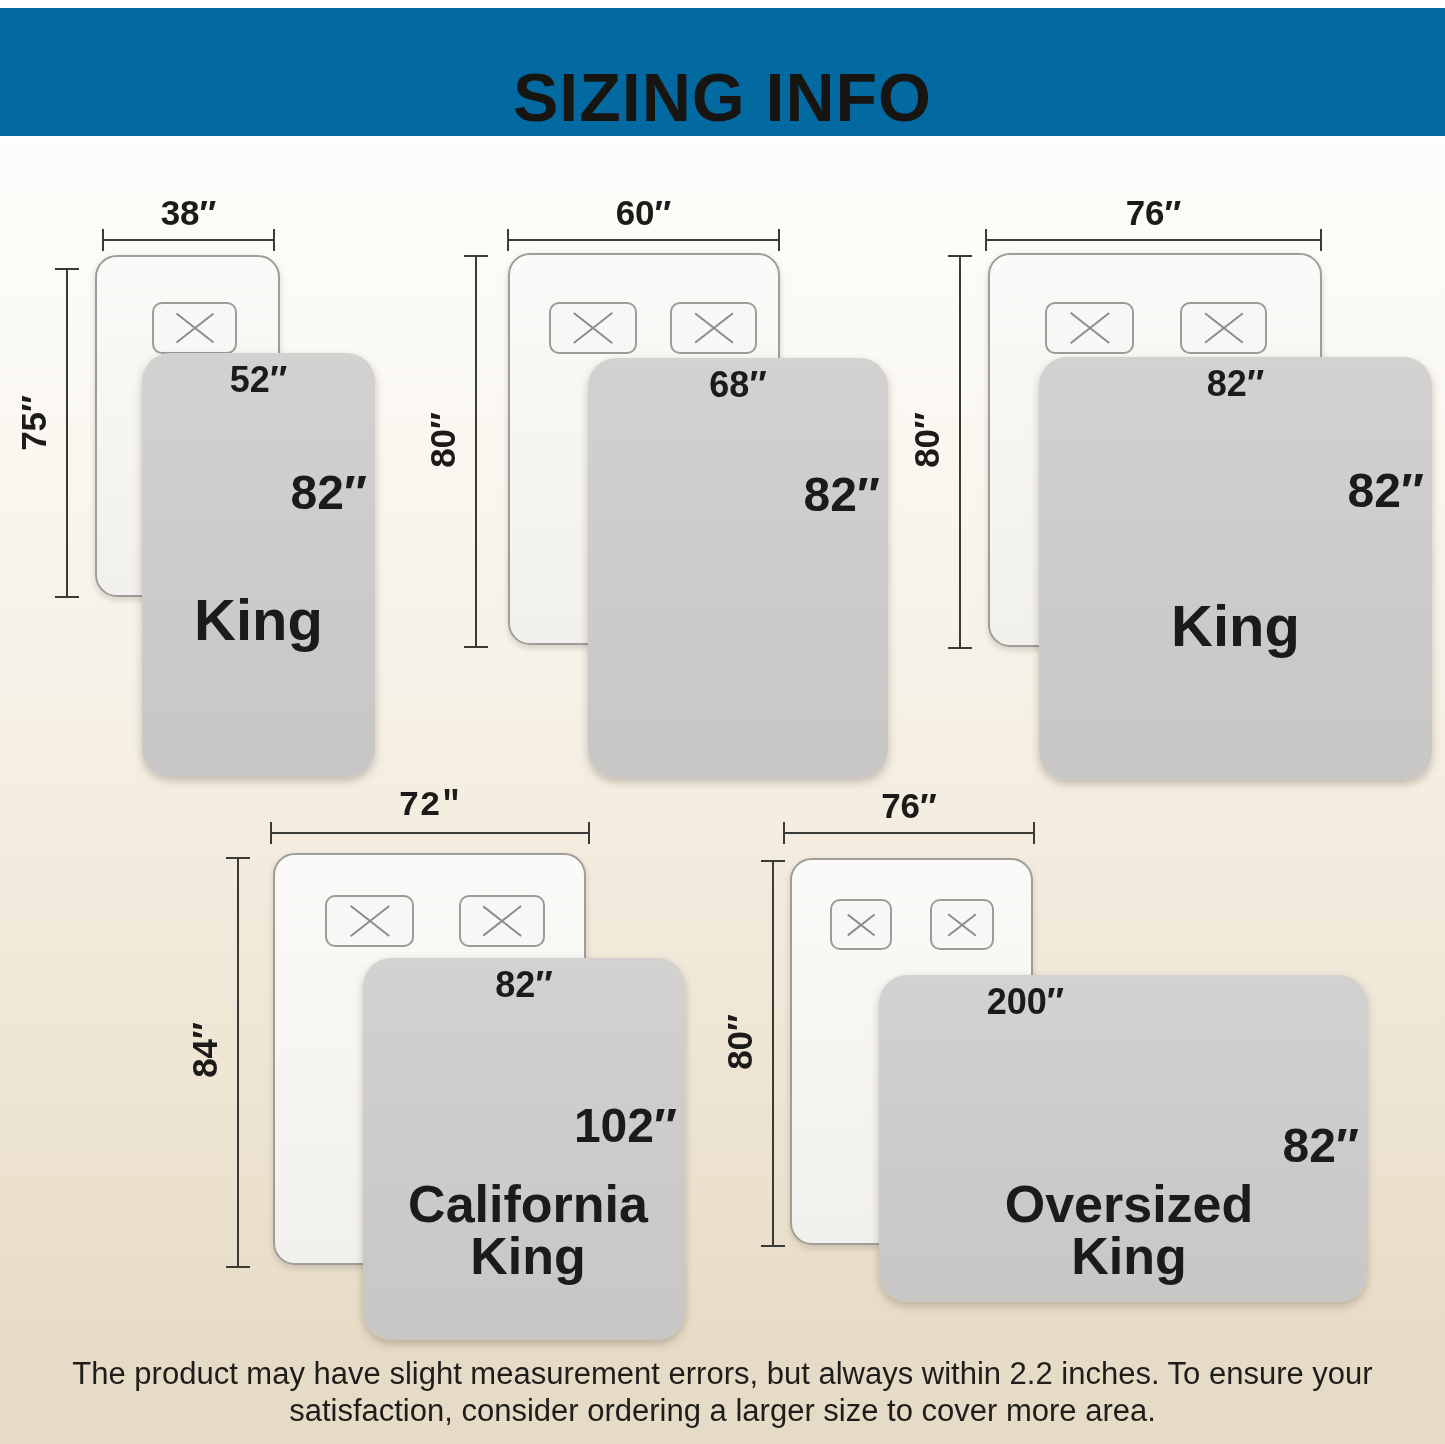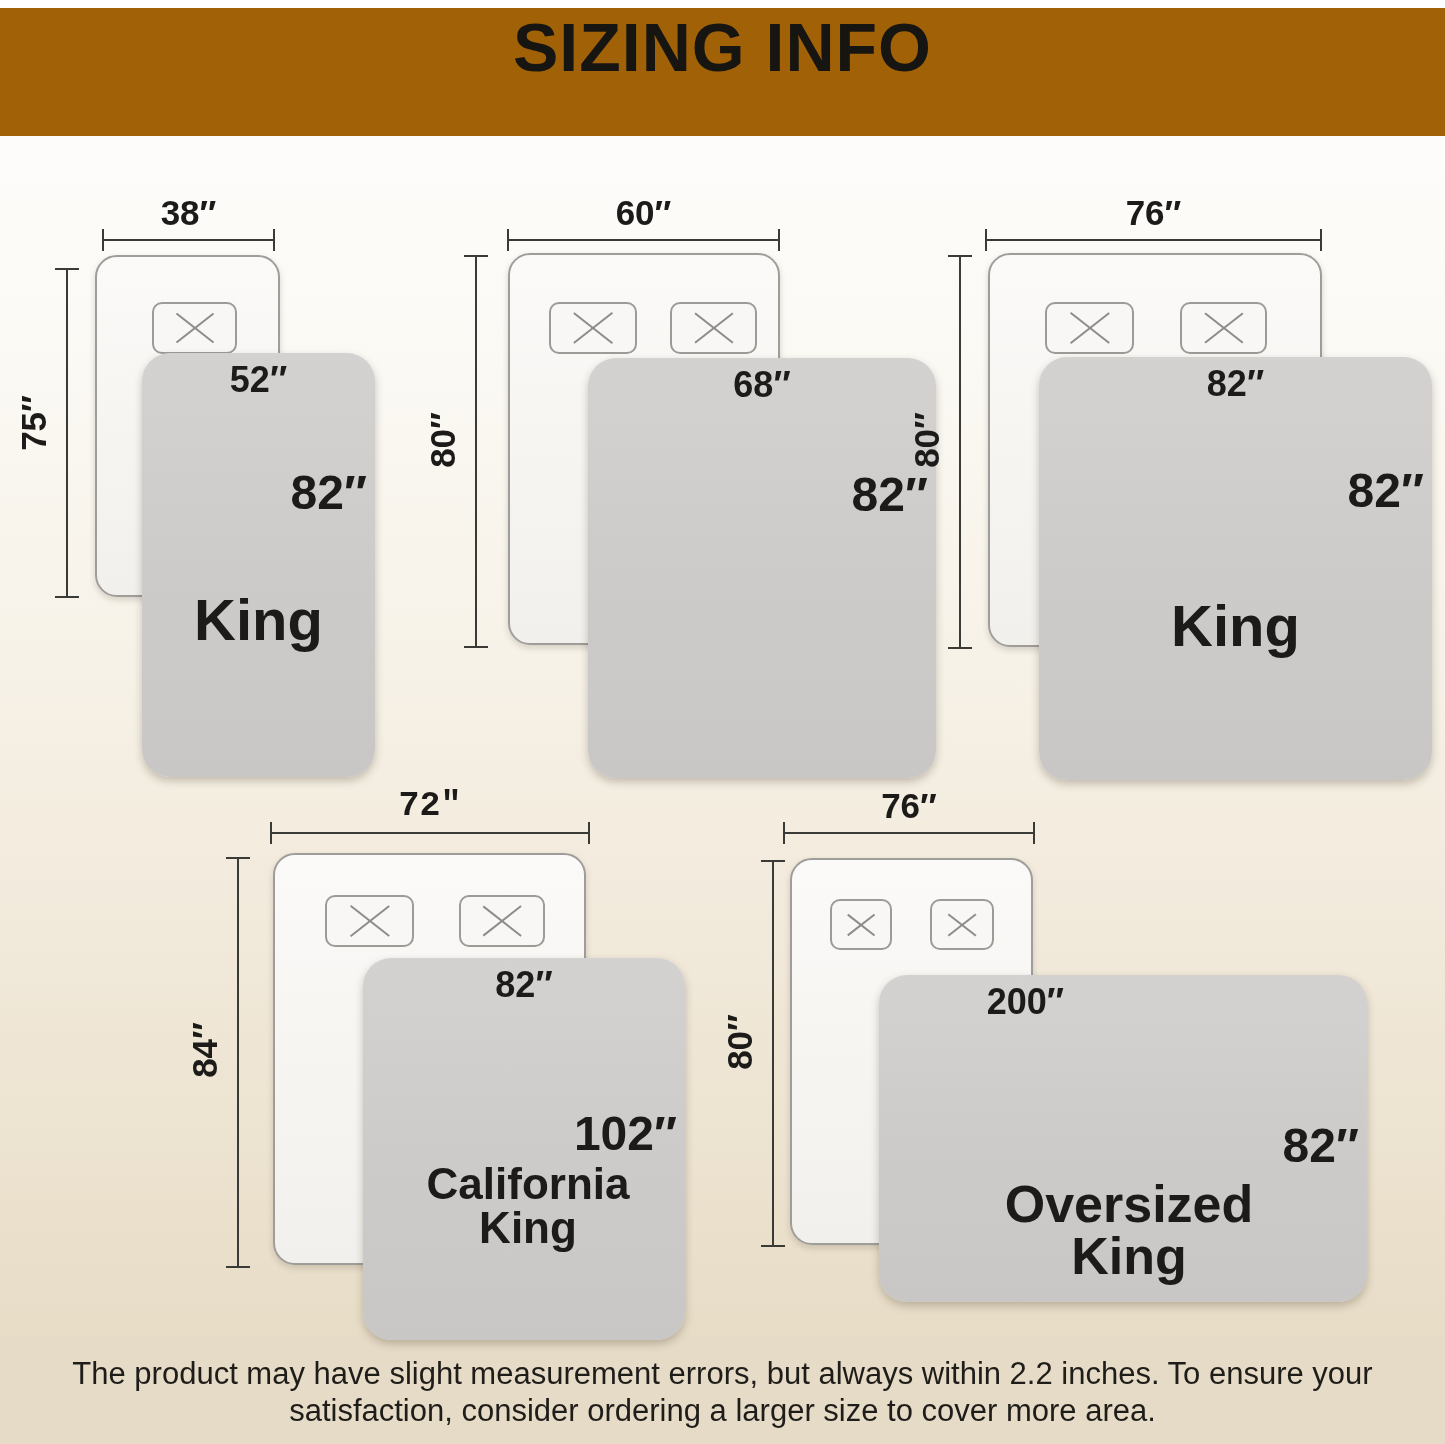--- a/index.html
+++ b/index.html
@@ -3,22 +3,22 @@
 <meta charset="utf-8">
 <style>
   html,body{margin:0;padding:0;}
   body{
     width:1445px;height:1444px;position:relative;overflow:hidden;
     font-family:"Liberation Sans","DejaVu Sans",sans-serif;
     background:linear-gradient(180deg,#ffffff 0%,#fdfcfa 12%,#fbf9f4 25%,#f7f2e8 45%,#f1e9da 65%,#eae0cc 85%,#e7dcc6 93%,#e6dbc5 100%);
   }
   #canvas{position:absolute;inset:0;}
   .top-strip{position:absolute;left:0;top:0;width:1445px;height:8px;background:#ffffff;z-index:3;}
-  .header-band{position:absolute;left:0;top:8px;width:1445px;height:128px;background:#a16207;z-index:3;
-    display:flex;align-items:flex-start;justify-content:center;}
+  .header-band{position:absolute;left:0;top:8px;width:1445px;height:128px;background:#0369a1;z-index:3;
+    display:flex;align-items:flex-end;justify-content:center;}
   .page-title{font-size:68px;font-weight:700;color:#171512;letter-spacing:1px;}
   .footer-band{position:absolute;left:0;top:1336px;width:1445px;height:108px;background:#e6dbc6;z-index:0;}
   .disclaimer{position:absolute;left:50%;top:1356px;transform:translateX(-50%);width:1380px;z-index:2;
     text-align:center;font-size:31px;line-height:1.18;color:#1f1d1a;white-space:pre-line;}
   .size-group{position:absolute;inset:0;pointer-events:none;z-index:1;}
   .bed{position:absolute;background:linear-gradient(180deg,#fbfaf8 0%,#f6f4f1 60%,#f2f0ec 100%);
     border:2px solid #9f9d9a;border-radius:22px;box-shadow:0 3px 6px rgba(60,50,35,.18);}
   .pillow{position:absolute;background:#f8f7f5;border:2px solid #9d9b98;border-radius:10px;}
   .pillow-x{position:absolute;inset:0;}
   .pillow-x::before,.pillow-x::after{content:"";position:absolute;left:50%;top:50%;width:58%;height:2px;background:#8e8c8a;}
@@ -76,21 +76,21 @@
           <span class="dim-label vlabel">80″</span>
         </div>
         <div class="bed" style="left: 508px; top: 253px; width: 268px; height: 388px;">
           <div class="pillow" style="left: 39px; top: 47px; width: 84px; height: 48px;">
             <div class="pillow-x"></div>
           </div>
           <div class="pillow" style="left: 160px; top: 47px; width: 83px; height: 48px;">
             <div class="pillow-x"></div>
           </div>
         </div>
-        <div class="blanket" style="left: 588px; top: 358px; width: 348px; height: 420px;">
+        <div class="blanket" style="left: 588px; top: 358px; width: 300px; height: 420px;">
           <span class="bw">68″</span>
           <span class="bl" style="top: 109px;">82″</span>
         </div>
       </div>
       <div class="size-group">
         <div class="hdim" style="left: 985px; top: 239px; width: 337px; height: 2px;">
           <span class="dim-label">76″</span>
         </div>
         <div class="vdim" style="left: 959px; top: 255px; width: 2px; height: 394px;">
           <span class="dim-label vlabel">80″</span>
@@ -119,22 +119,22 @@
         <div class="bed" style="left: 273px; top: 853px; width: 309px; height: 408px;">
           <div class="pillow" style="left: 50px; top: 40px; width: 85px; height: 48px;">
             <div class="pillow-x"></div>
           </div>
           <div class="pillow" style="left: 184px; top: 40px; width: 82px; height: 48px;">
             <div class="pillow-x"></div>
           </div>
         </div>
         <div class="blanket" style="left: 363px; top: 958px; width: 322px; height: 382px;">
           <span class="bw">82″</span>
-          <span class="bl" style="top: 148px;">102″</span>
-          <span class="bname" style="top: 204px; font-size: 44px; padding-left: 8px;">California
+          <span class="bl" style="top: 140px;">102″</span>
+          <span class="bname" style="top: 220px; font-size: 52px; padding-left: 8px;">California
 King</span>
         </div>
       </div>
       <div class="size-group">
         <div class="hdim" style="left: 783px; top: 832px; width: 252px; height: 2px;">
           <span class="dim-label">76″</span>
         </div>
         <div class="vdim" style="left: 772px; top: 860px; width: 2px; height: 387px;">
           <span class="dim-label vlabel">80″</span>
         </div>

